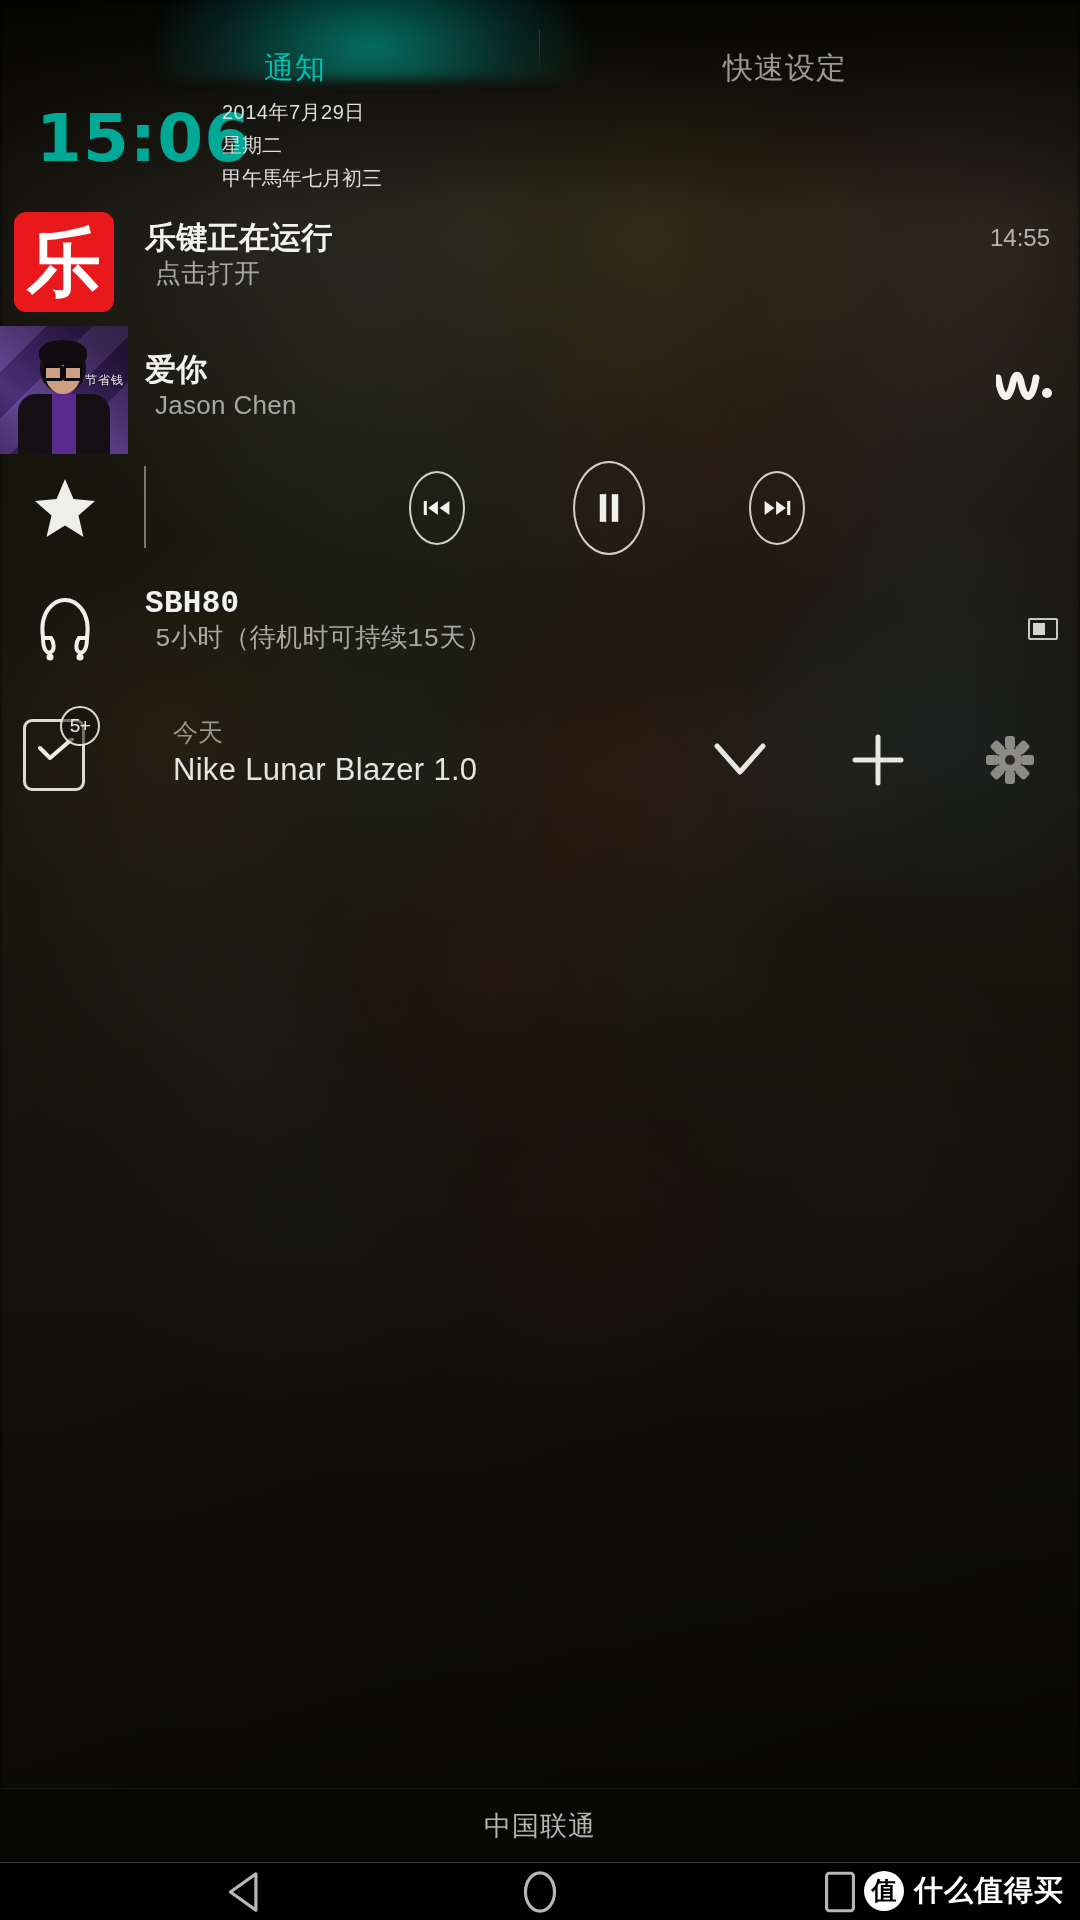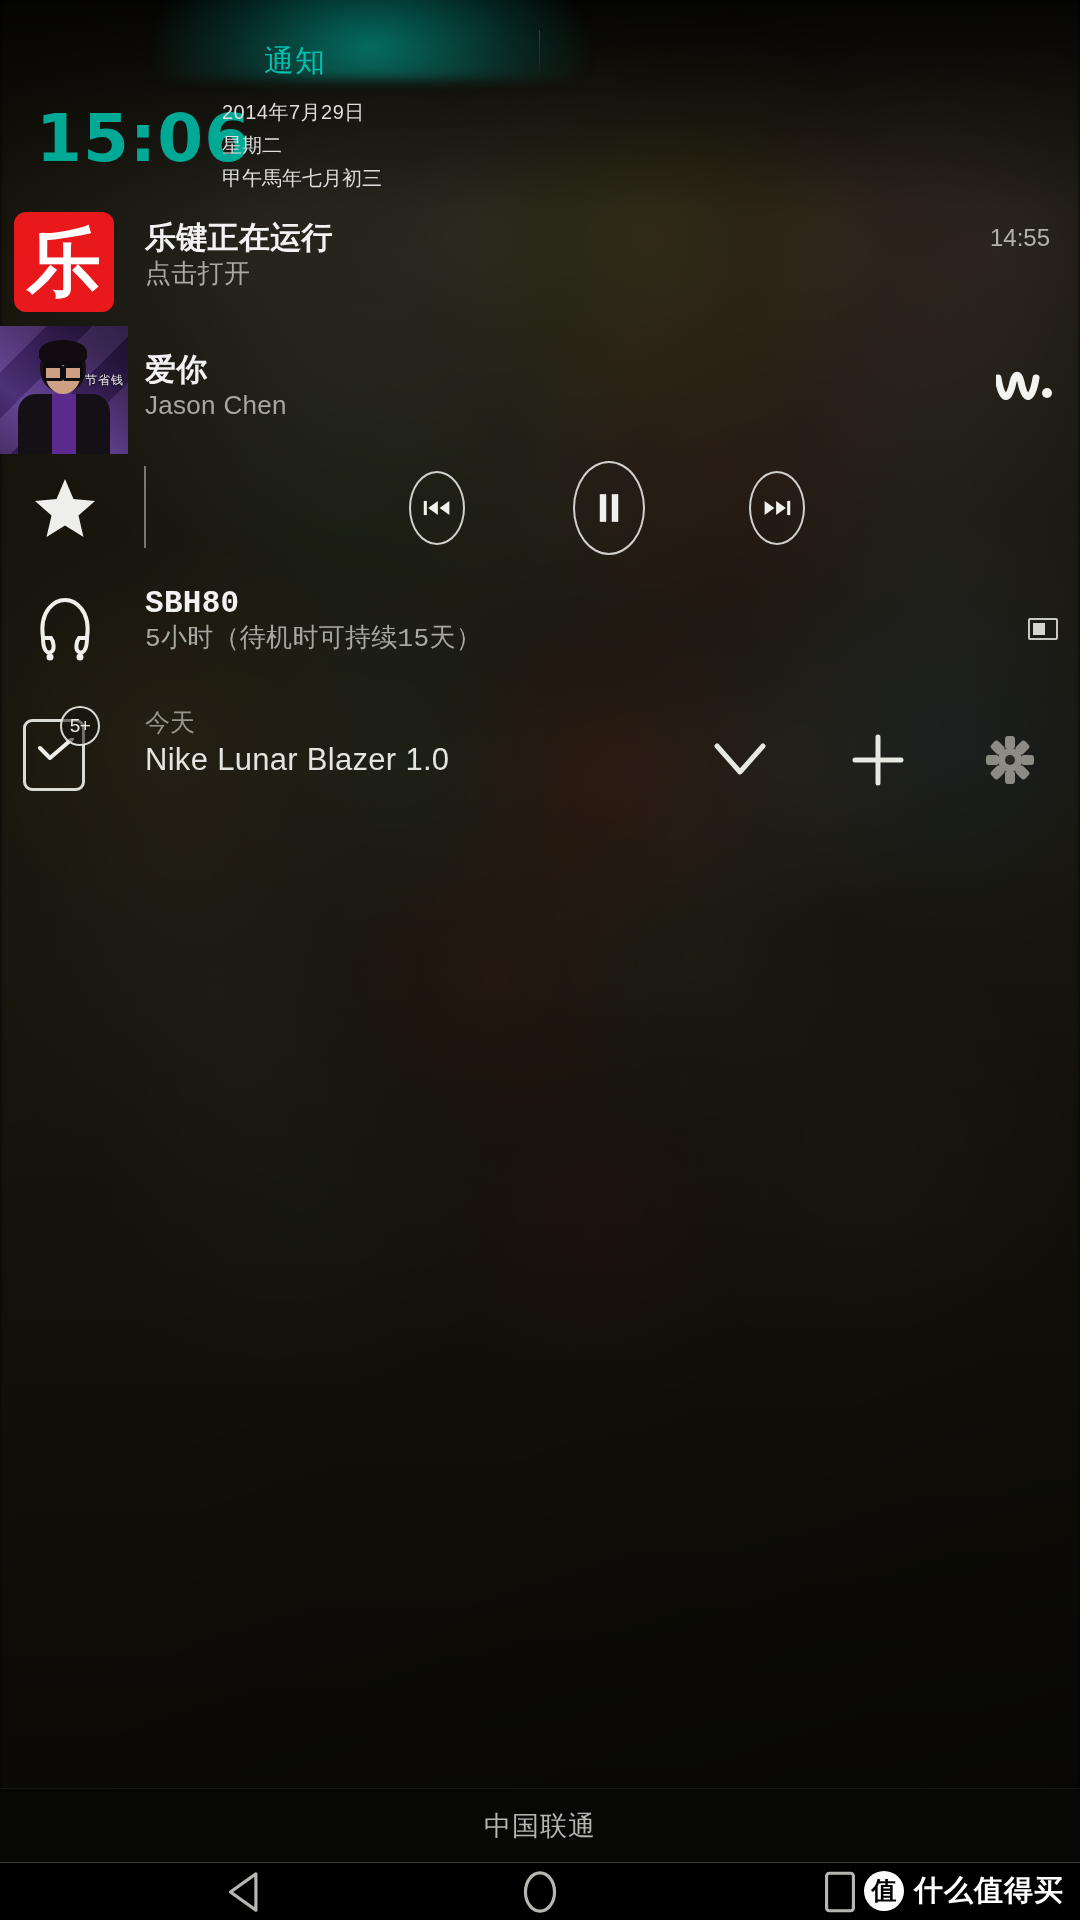--- a/index.html
+++ b/index.html
@@ -46,21 +46,21 @@
   
   #tabglow{
     position:absolute; left:150px; top:-70px; width:440px; height:150px;
     background:radial-gradient(ellipse at 50% 78%, rgba(0,190,172,.55) 0%, rgba(0,150,140,.22) 45%, rgba(0,0,0,0) 72%);
     filter:blur(6px);
   }
 
   
   #tabbar{ position:absolute; left:0; top:22px; width:1080px; height:62px; }
   .tab{
-    position:absolute; top:8px; height:62px; line-height:62px;
+    position:absolute; top:15px; height:62px; line-height:62px;
     font-size:30px; letter-spacing:1px; text-align:center;
   }
   #tab-notifications{ left:150px; width:290px; color:#00bfae; }
   #tab-quick{ left:640px; width:290px; color:#9a9a93; }
   #tabdivider{ position:absolute; left:539px; top:8px; width:1px; height:46px;
     background:linear-gradient(180deg, rgba(255,255,255,.16), rgba(255,255,255,0)); }
 
   
   #clockrow{ position:absolute; left:0; top:96px; width:1080px; height:100px; }
   #clock{
@@ -124,21 +124,21 @@
     background:#5b2a8e;
   }
   #albumart .wm{
     position:absolute; right:4px; top:46px; color:rgba(255,255,255,.92);
     font-size:12px; letter-spacing:1px; font-family:"DejaVu Sans",sans-serif;
     text-shadow:0 1px 2px rgba(0,0,0,.8);
   }
 
   .ntext{ position:absolute; left:145px; top:0; }
   .ntitle{ color:#f2f2f2; font-size:31px; line-height:36px; font-weight:600; letter-spacing:.3px; }
-  .nsub{ color:#a8a8a2; font-size:26px; line-height:34px; font-weight:400; letter-spacing:.3px; }
+  .nsub{ color:#a8a8a2; font-size:26px; line-height:34px; font-weight:400; letter-spacing:.3px;margin-left:10px; }
   .ntime{ position:absolute; right:30px; color:#b3b3ad; font-size:24px; }
 
   
   #notif-lejian{ height:128px; }
   #notif-lejian .ntext{ top:22px; }
   #notif-lejian .ntime{ top:26px; }
 
   
   #notif-music{ height:128px;padding-left:9px; }
   #notif-music .ntext{ top:26px; }
@@ -161,21 +161,21 @@
   #notif-headset{ height:128px; }
   #notif-headset .ntext{ top:22px;font-family:Liberation Mono, monospace; }
   #icon-headset{ position:absolute; left:30px; top:30px; width:70px; height:70px; }
   #battery-icon{ position:absolute; right:22px; top:54px; width:30px; height:22px;
     border:2px solid rgba(225,225,220,.88); border-radius:2px; }
   #battery-icon:before{ content:""; position:absolute; left:3px; top:3px; right:11px; bottom:3px;
     background:rgba(235,235,230,.9); }
 
   
   #notif-task{ height:120px; }
-  #notif-task .ntext{ top:14px; }
+  #notif-task .ntext{ top:24px;margin-left:28px; }
   #icon-checkbox{
     position:absolute; left:23px; top:27px; width:62px; height:72px;
     border:3px solid rgba(235,235,230,.92); border-radius:9px;
   }
   #checkmark{ position:absolute; left:12px; top:16px; width:36px; height:22px; }
   #badge-count{
     position:absolute; left:60px; top:14px; width:40px; height:40px;
     border:2px solid rgba(235,235,230,.92); border-radius:50%;
     background:rgba(20,18,12,.55);
     color:#eaeae5; font-size:19px; line-height:36px; text-align:center; letter-spacing:-.5px;
@@ -221,20 +221,21 @@
 
 <div id="screen">
 
   <div id="wallpaper"></div>
   <div id="scrim"></div>
   <div id="tabglow"></div>
 
   <div id="tabbar">
     <div id="tabdivider"></div>
     <div class="tab" id="tab-notifications">通知</div>
+    <div class="tab" id="tab-quick">快速设定</div>
   </div>
 
   <div id="clockrow">
     <div id="clock">15:06</div>
     <div id="datecol">
       <div id="date-gregorian">2014年7月29日</div>
       <div id="date-weekday">星期二</div>
       <div id="date-lunar">甲午馬年七月初三</div>
     </div>
   </div>

